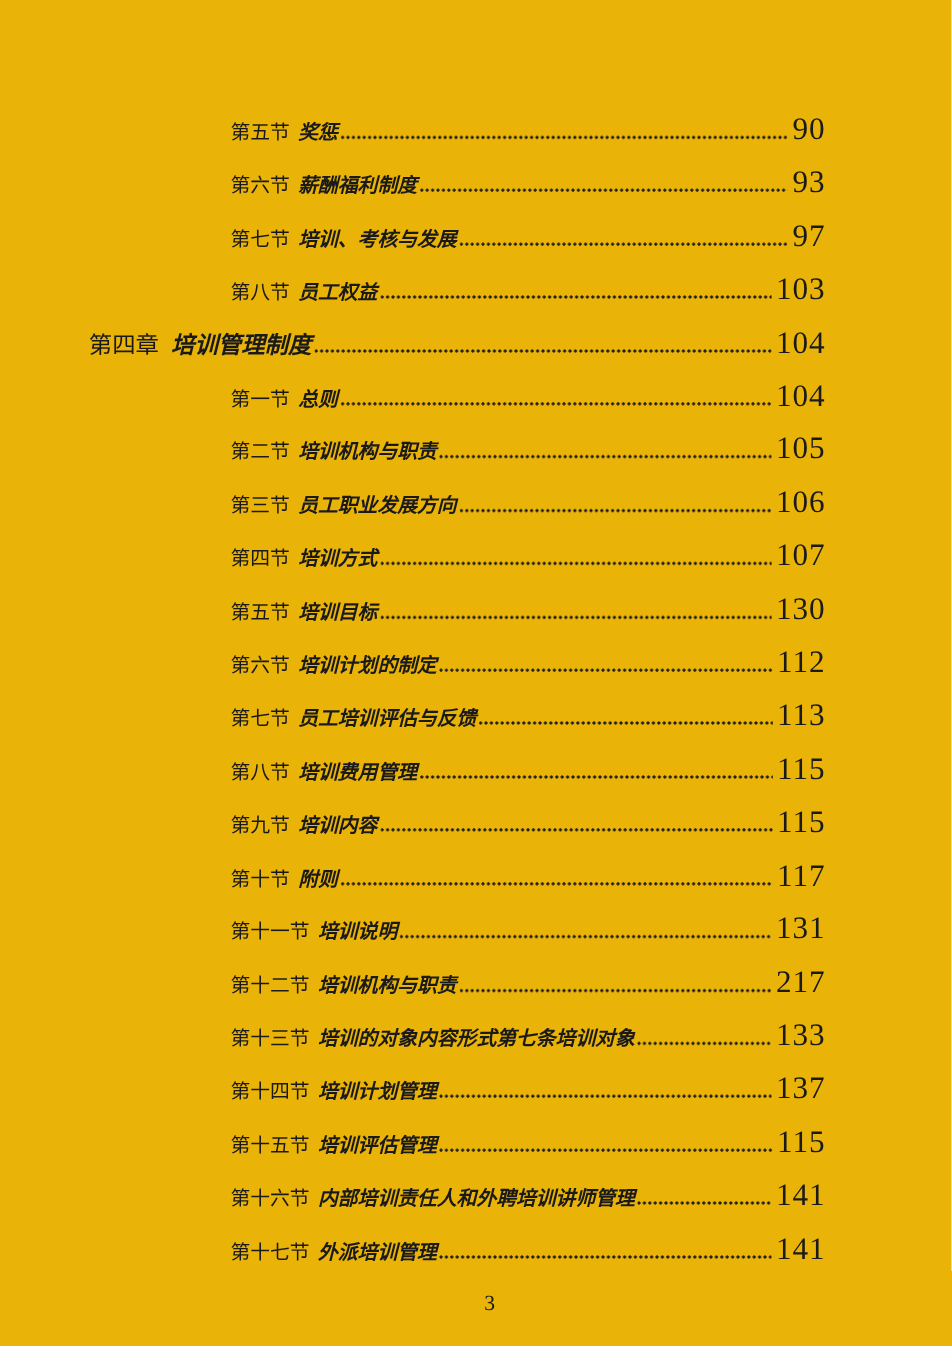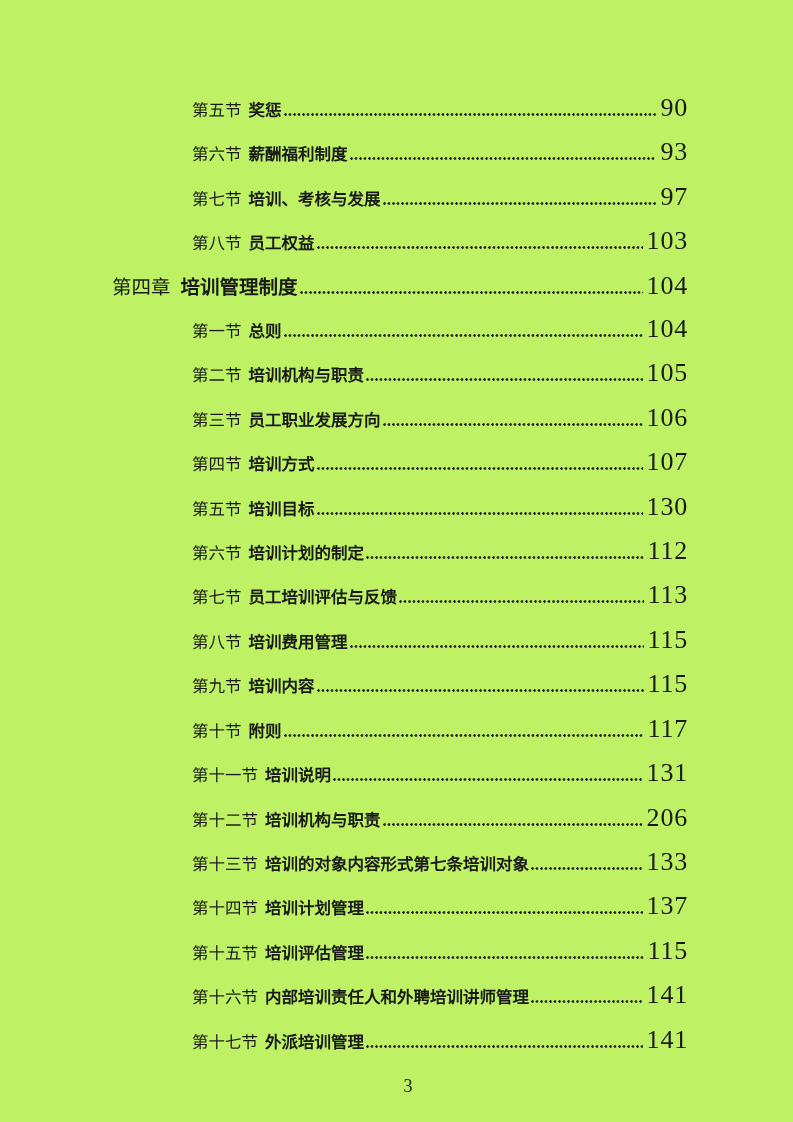--- a/index.html
+++ b/index.html
@@ -1,40 +1,40 @@
 <!DOCTYPE html>
 <html lang="zh-CN"><head>
 <meta charset="utf-8">
 <style>
   html, body { margin: 0; padding: 0; background: #ffffff; }
   .page {
     position: relative;
     width: 793px;
     height: 1122px;
-    background: #bef264;
+    background: #eab308;
     overflow: hidden;
     font-family: "Liberation Serif", "DejaVu Serif", serif;
     color: #1a1a1a;
   }
   .toc {
     position: absolute;
     top: 87px;
     left: 0;
     width: 688px;
   }
   .toc-row {
     display: flex;
     align-items: baseline;
     line-height: 41.4px;
     white-space: nowrap;
   }
   .toc-row.section { padding-left: 192px; font-size: 16.5px; }
-  .toc-row.chapter { padding-left: 112px; font-size: 19.5px; }
+  .toc-row.chapter { padding-left: 74px; font-size: 19.5px; }
   .lbl { font-weight: normal; flex: 0 0 auto; }
-  .ttl { font-weight: bold; margin-left: 7px; flex: 0 0 auto; }
+  .ttl { font-weight: bold; margin-left: 7px; flex: 0 0 auto; font-style: italic; }
   .toc-row.chapter .ttl { margin-left: 10px; }
   .dots {
     flex: 1 1 auto;
     min-width: 12px;
     height: 3px;
     margin: 0 4px 0 2px;
     background-image: radial-gradient(circle at 1.5px 1.5px, #1c1c1c 1.05px, rgba(0,0,0,0) 1.5px);
     background-size: 4.5px 3px;
     background-repeat: repeat-x;
     background-position: left bottom;
@@ -172,21 +172,21 @@
       <span class="lbl">第十一节</span>
       <span class="ttl">培训说明</span>
       <span class="dots"></span>
       <span class="pg">131</span>
     </div>
 
     <div class="toc-row section">
       <span class="lbl">第十二节</span>
       <span class="ttl">培训机构与职责</span>
       <span class="dots"></span>
-      <span class="pg">206</span>
+      <span class="pg">217</span>
     </div>
 
     <div class="toc-row section">
       <span class="lbl">第十三节</span>
       <span class="ttl">培训的对象内容形式第七条培训对象</span>
       <span class="dots"></span>
       <span class="pg">133</span>
     </div>
 
     <div class="toc-row section">

